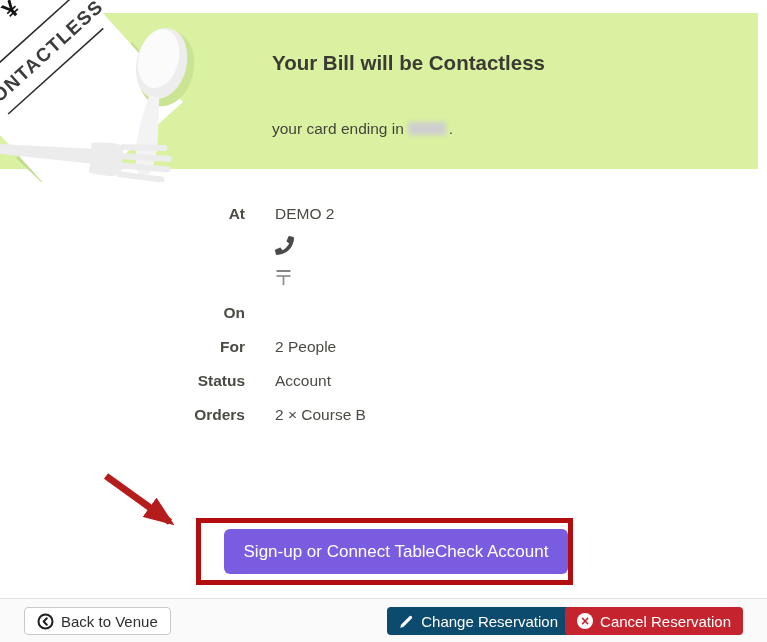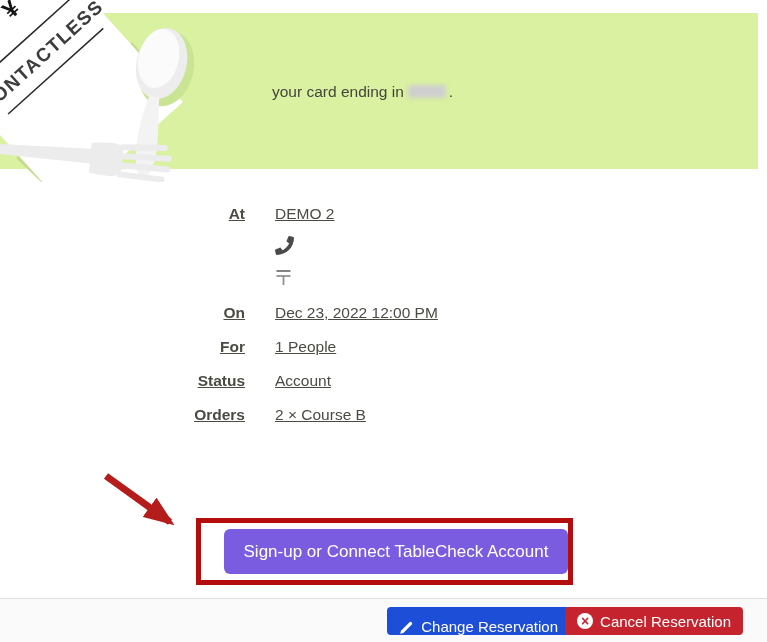--- a/index.html
+++ b/index.html
@@ -20,21 +20,21 @@
   }
   .banner-copy p{
     margin:0;font-size:15.5px;line-height:27px;color:#45453d;
   }
   .blur-box{
     display:inline-block;width:38px;height:13px;border-radius:2px;
     background:#cfcfcf;filter:blur(2px);vertical-align:middle;margin:0 3px 2px 4px;
   }
   
   .details{position:absolute;left:0;top:205px;width:767px;}
-  .drow{display:flex;align-items:flex-start;font-size:15.5px;text-decoration:underline;}
+  .drow{display:flex;align-items:flex-start;font-size:15.5px;}
   .dlabel{width:245px;text-align:right;font-weight:bold;color:#4b4b44;flex:0 0 245px;}
   .dvalue{margin-left:30px;color:#4b4b44;}
   .r-text{height:19px;margin-bottom:15px;}
   .r-at{margin-bottom:12px;}
   .r-phone{height:22px;margin-bottom:10px;}
   .r-postal{height:20px;margin-bottom:16px;}
   .icon-link{display:inline-block;line-height:0;text-decoration:none;}
   
   .hl-rect{
     position:absolute;left:196px;top:518px;width:377px;height:67px;
@@ -51,21 +51,21 @@
   .footer{
     position:absolute;left:0;bottom:0;width:767px;height:43px;
     background:#fafafa;border-top:1px solid #e2e2e2;
   }
   .btn{
     position:absolute;top:8px;height:28px;display:flex;align-items:center;gap:7px;
     font-size:15px;border-radius:4px;padding:0 12px;cursor:pointer;
     font-family:"Liberation Sans",sans-serif;border:1px solid transparent;
   }
   .btn-back{left:24px;background:#ffffff;border-color:#c9c9c9;color:#2e2e2e;}
-  .btn-change{right:197px;background:#1d4ed8;color:#ffffff;border:none;align-items:flex-end;}
+  .btn-change{right:197px;background:#0c4a6e;color:#ffffff;border:none;}
   .btn-cancel{right:24px;background:#c5242e;color:#ffffff;border:none;}
   .x-circle{
     display:inline-flex;align-items:center;justify-content:center;
     width:16px;height:16px;border-radius:50%;background:#ffffff;color:#c5242e;
     font-weight:bold;font-size:14px;line-height:16px;
   }
 </style>
 </head>
 <body>
 
@@ -95,20 +95,21 @@
     <g transform="rotate(5 60 160)">
       <path d="M-20 150 L95 146 Q100 153 95 161 L-20 159 Z" fill="#ececec"></path>
       <path d="M90 140 Q118 136 122 142 L122 168 Q116 174 90 170 Z" fill="#ececec"></path>
       <rect x="118" y="139" width="48" height="6" rx="3" fill="#ececec" transform="rotate(-4 118 139)"></rect>
       <rect x="119" y="148" width="52" height="6" rx="3" fill="#ececec" transform="rotate(-2 119 148)"></rect>
       <rect x="119" y="157" width="52" height="6" rx="3" fill="#ececec"></rect>
       <rect x="118" y="166" width="48" height="6" rx="3" fill="#ececec" transform="rotate(2 118 166)"></rect>
     </g>
   </svg>
   <div class="banner-copy">
+    <h1>Your Bill will be Contactless</h1>
     <p><br>
       <span>your card ending in</span><span class="blur-box"></span><span>.</span>
     </p>
   </div>
 </div>
 
 <div class="details">
   <div class="drow r-text r-at">
     <span class="dlabel">At</span>
     <span class="dvalue">DEMO 2</span>
@@ -130,25 +131,24 @@
         <svg width="17" height="18" viewBox="0 0 17 18">
           <line x1="1.5" y1="3" x2="15.5" y2="3" stroke="#6e6e6e" stroke-width="1.7"></line>
           <line x1="1.5" y1="8" x2="15.5" y2="8" stroke="#8c8c8c" stroke-width="1.7"></line>
           <line x1="8.5" y1="8" x2="8.5" y2="17" stroke="#8c8c8c" stroke-width="1.7"></line>
         </svg>
       </a>
     </span>
   </div>
   <div class="drow r-text">
     <span class="dlabel">On</span>
-    <span class="dvalue">Dec 23, 2022 12:00 PM</span>
   </div>
   <div class="drow r-text">
     <span class="dlabel">For</span>
-    <span class="dvalue">1 People</span>
+    <span class="dvalue">2 People</span>
   </div>
   <div class="drow r-text">
     <span class="dlabel">Status</span>
     <span class="dvalue">Account</span>
   </div>
   <div class="drow r-text">
     <span class="dlabel">Orders</span>
     <span class="dvalue">2 × Course B</span>
   </div>
 </div>
@@ -160,20 +160,27 @@
 <svg class="arrow-svg" width="125" height="92" viewBox="0 0 125 92">
   <defs>
     <marker id="ah" markerWidth="4.4" markerHeight="3.4" refX="3.6" refY="1.7" orient="auto">
       <path d="M0,0 L4.4,1.7 L0,3.4 Z" fill="#b51d1d"></path>
     </marker>
   </defs>
   <line x1="14" y1="13" x2="78" y2="59" stroke="#b51d1d" stroke-width="7" marker-end="url(#ah)"></line>
 </svg>
 
 <div class="footer">
+  <button class="btn btn-back">
+    <svg width="17" height="17" viewBox="0 0 17 17">
+      <circle cx="8.5" cy="8.5" r="7" fill="none" stroke="#1f1f1f" stroke-width="2"></circle>
+      <path d="M9.8 5.3 L6.6 8.5 L9.8 11.7" fill="none" stroke="#1f1f1f" stroke-width="2" stroke-linecap="round" stroke-linejoin="round"></path>
+    </svg>
+    <span>Back to Venue</span>
+  </button>
   <button class="btn btn-change">
     <svg width="15" height="15" viewBox="0 0 15 15">
       <path d="M1.2 13.8 L2 10.7 L10.5 2.2 Q11.5 1.2 12.6 2.3 L12.7 2.4 Q13.8 3.5 12.8 4.5 L4.3 13 Z" fill="#ffffff"></path>
     </svg>
     <span>Change Reservation</span>
   </button>
   <button class="btn btn-cancel">
     <span class="x-circle">×</span>
     <span>Cancel Reservation</span>
   </button>

